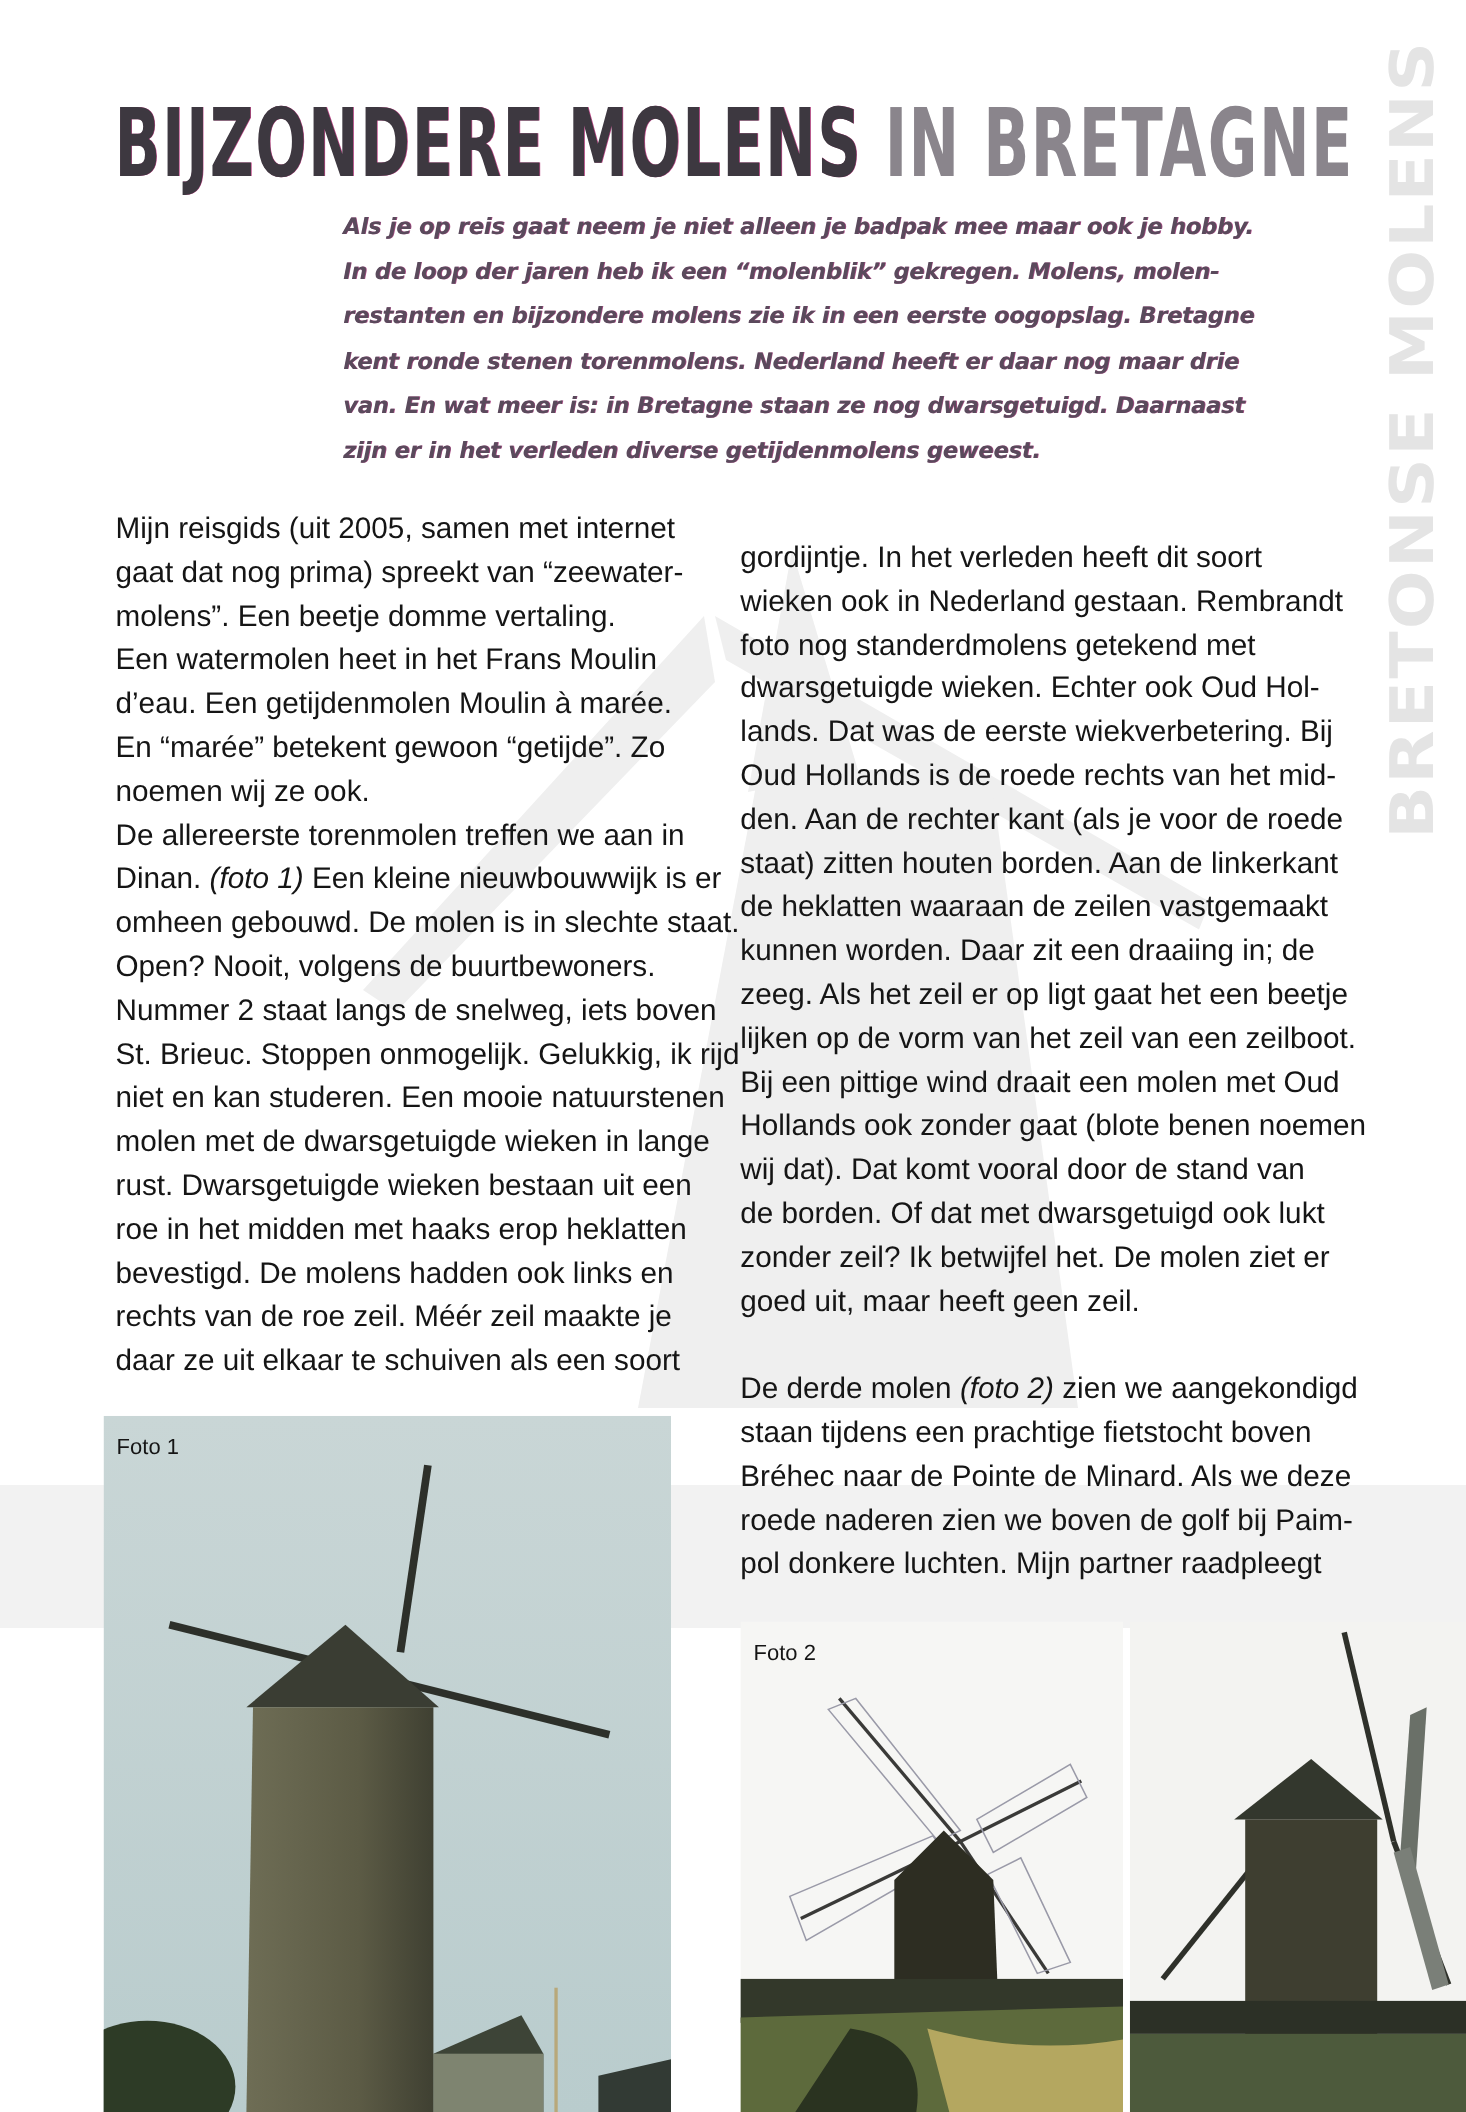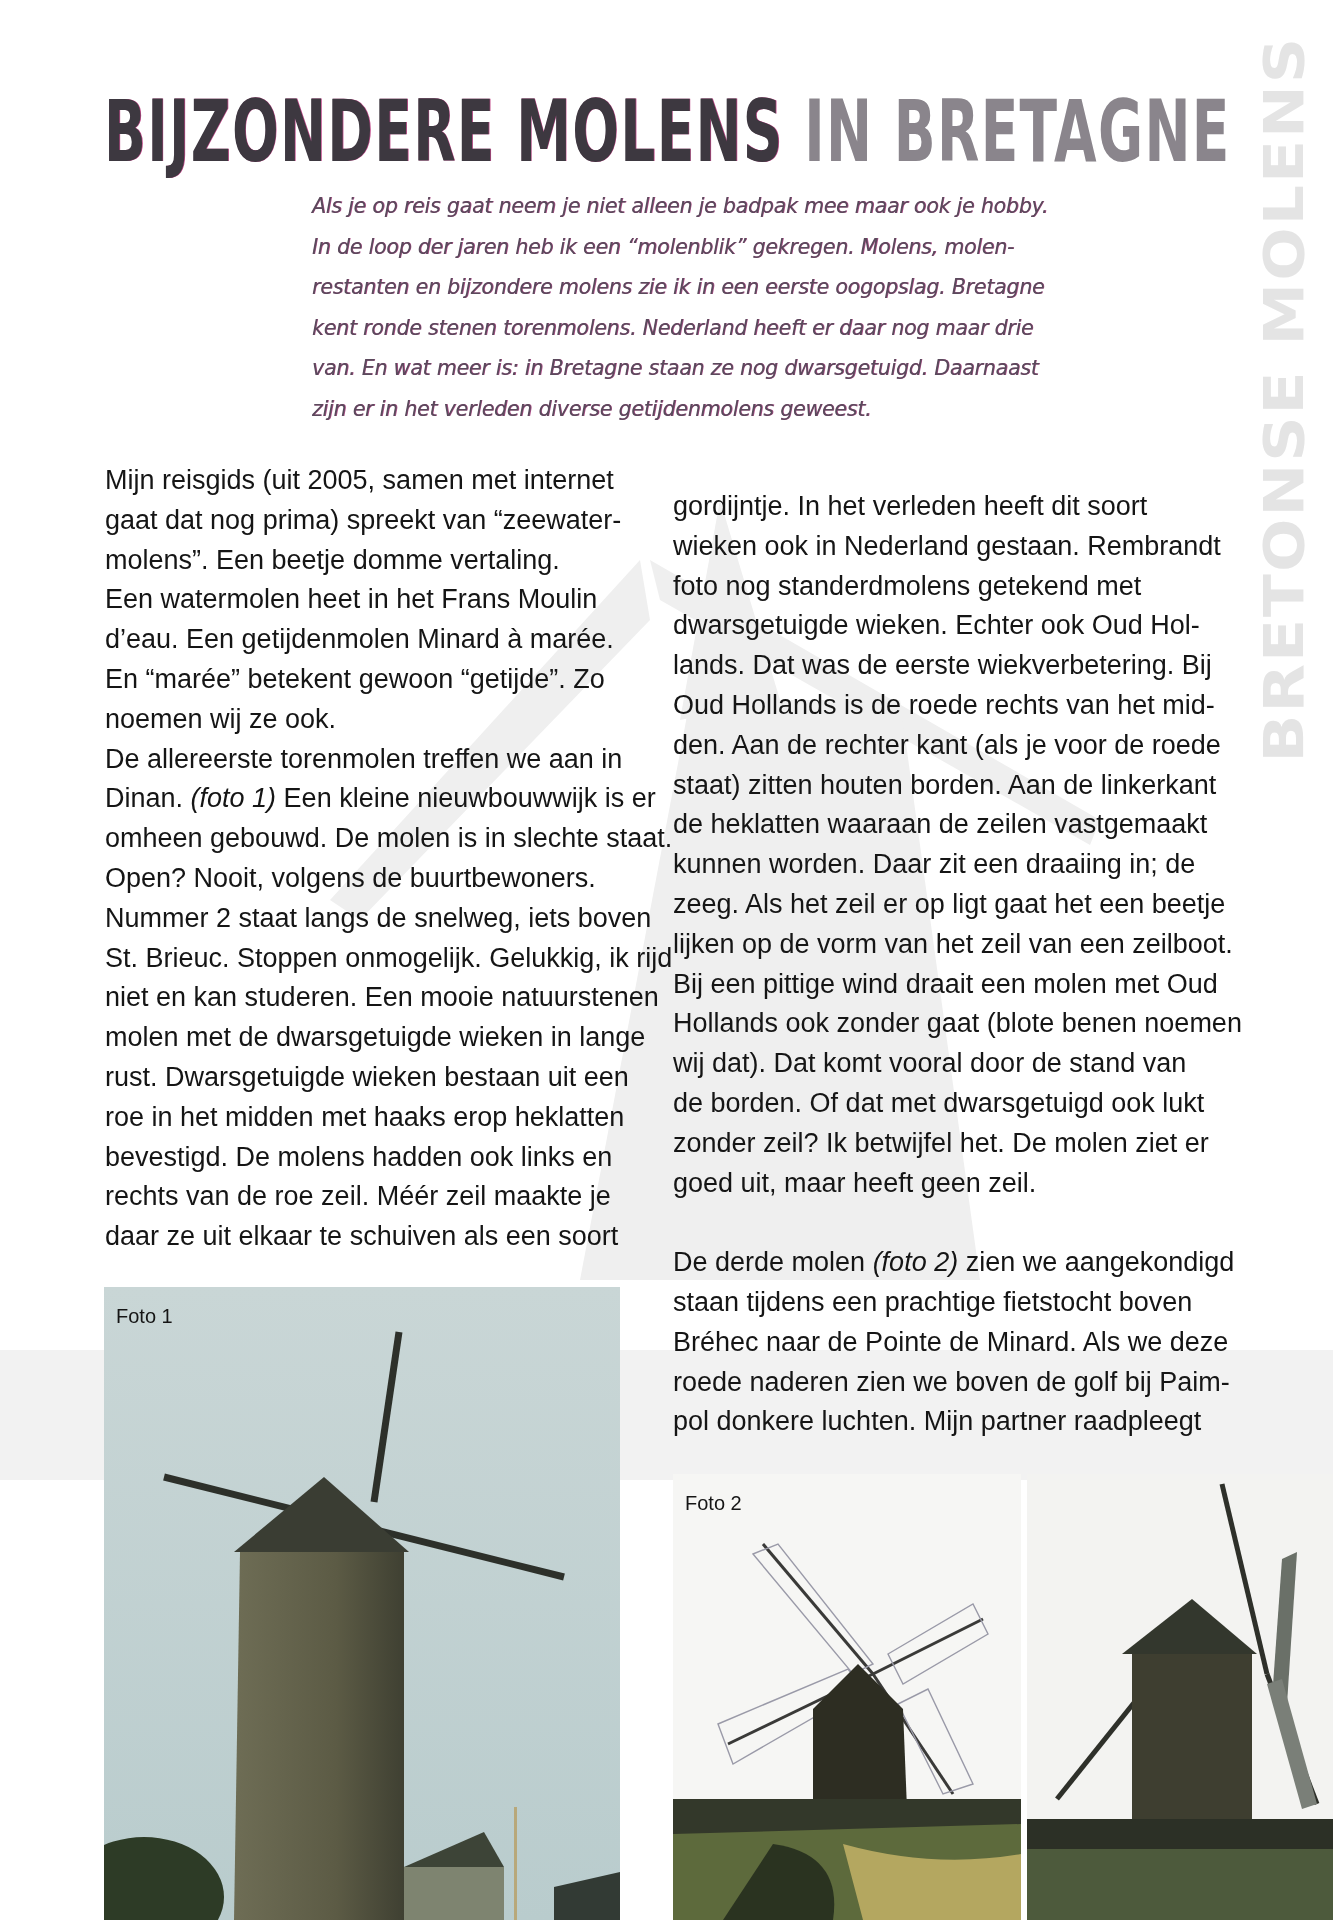--- a/index.html
+++ b/index.html
@@ -25,21 +25,21 @@
       position: absolute; left: 104px; top: 88px; z-index: 2;
       font-family: "DejaVu Sans", sans-serif; font-weight: bold;
       font-size: 86px; line-height: 1; letter-spacing: 2px;
       transform: scaleX(0.64); transform-origin: left top;
       white-space: nowrap;
     }
     .title .t1 { color: #3d3840; text-shadow: 1px 0 0 #c04a8a; }
     .title .t2 { color: #8a858c; }
     .intro {
       position: absolute; left: 312px; top: 186px; width: 880px; z-index: 2;
-      font-family: "DejaVu Sans", sans-serif; font-style: italic; font-weight: normal;
+      font-family: "DejaVu Sans", sans-serif; font-style: italic; font-weight: bold;
       font-size: 20.5px; line-height: 40.5px; color: #5a4a5c;
       text-shadow: 0.6px 0 0 #b04f8a;
       letter-spacing: -0.2px;
     }
     .col {
       position: absolute; z-index: 2;
       font-family: "Liberation Sans", sans-serif;
       font-size: 27px; line-height: 39.8px; color: #151515;
     }
     .col p { margin: 0; white-space: nowrap; }
@@ -48,21 +48,21 @@
     .col .gap { height: 39.8px; }
     .col em { font-style: italic; }
     .photo {
       position: absolute; z-index: 2; overflow: hidden;
     }
     .photo svg { display: block; width: 100%; height: 100%; }
     .photo-label {
       position: absolute; left: 12px; top: 18px;
       font-family: "Liberation Sans", sans-serif; font-size: 20px; color: #151515;
     }
-    .photo1 { left: 104px; top: 1287px; width: 516px; height: 633px; }
+    .photo1 { left: 94px; top: 1287px; width: 516px; height: 633px; }
     .photo2a { left: 673px; top: 1474px; width: 348px; height: 446px; }
     .photo2b { left: 1027px; top: 1474px; width: 306px; height: 446px; }
   </style>
 </head>
 <body>
 
 <svg class="bg-mill" viewBox="0 0 1333 1920">
   <g fill="#efefef">
     <polygon points="640,560 330,900 360,920 650,620"></polygon>
     <polygon points="650,560 1100,820 1090,845 660,600"></polygon>
@@ -88,21 +88,21 @@
   <div>kent ronde stenen torenmolens. Nederland heeft er daar nog maar drie</div>
   <div>van. En wat meer is: in Bretagne staan ze nog dwarsgetuigd. Daarnaast</div>
   <div>zijn er in het verleden diverse getijdenmolens geweest.</div>
 </div>
 
 <div class="col col-left">
   <p>Mijn reisgids (uit 2005, samen met internet</p>
   <p>gaat dat nog prima) spreekt van “zeewater-</p>
   <p>molens”. Een beetje domme vertaling.</p>
   <p>Een watermolen heet in het Frans Moulin</p>
-  <p>d’eau. Een getijdenmolen Minard à marée.</p>
+  <p>d’eau. Een getijdenmolen Moulin à marée.</p>
   <p>En “marée” betekent gewoon “getijde”. Zo</p>
   <p>noemen wij ze ook.</p>
   <p>De allereerste torenmolen treffen we aan in</p>
   <p><span>Dinan. </span><em>(foto 1)</em><span> Een kleine nieuwbouwwijk is er</span></p>
   <p>omheen gebouwd. De molen is in slechte staat.</p>
   <p>Open? Nooit, volgens de buurtbewoners.</p>
   <p>Nummer 2 staat langs de snelweg, iets boven</p>
   <p>St. Brieuc. Stoppen onmogelijk. Gelukkig, ik rijd</p>
   <p>niet en kan studeren. Een mooie natuurstenen</p>
   <p>molen met de dwarsgetuigde wieken in lange</p>

